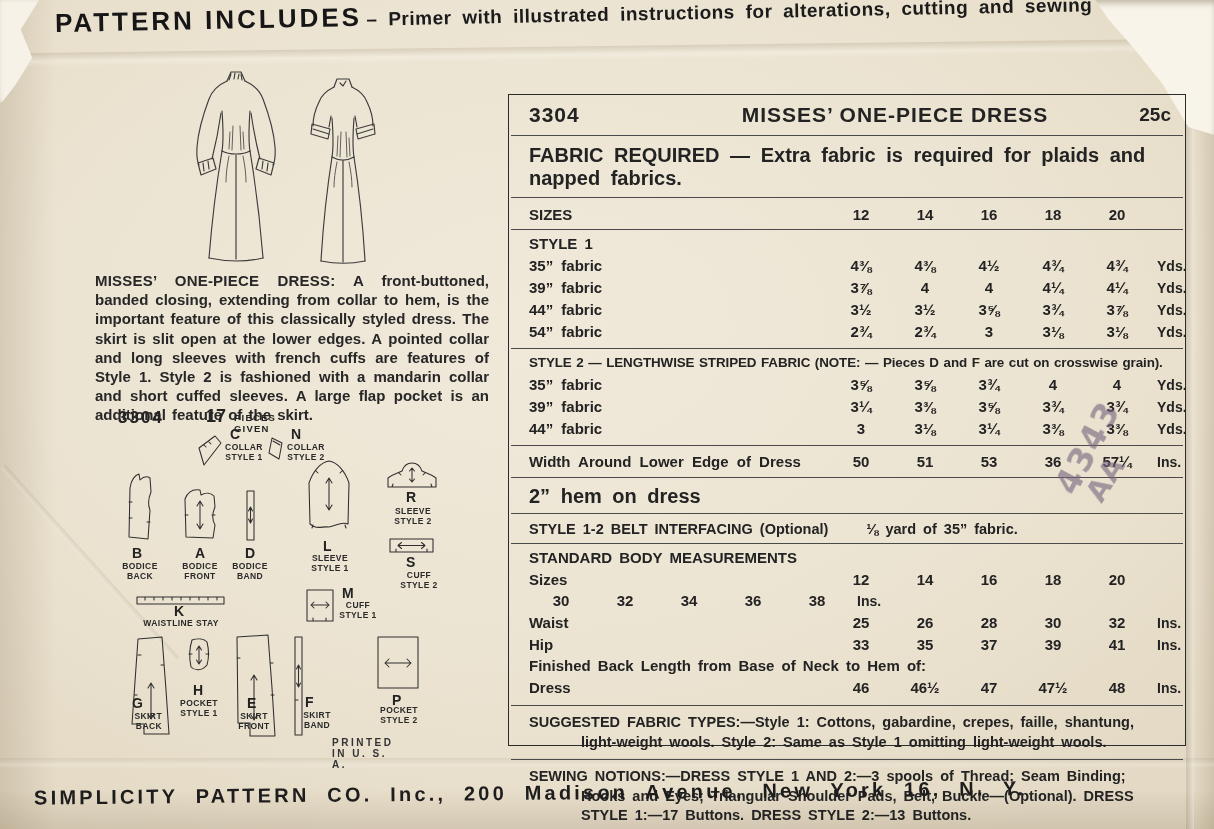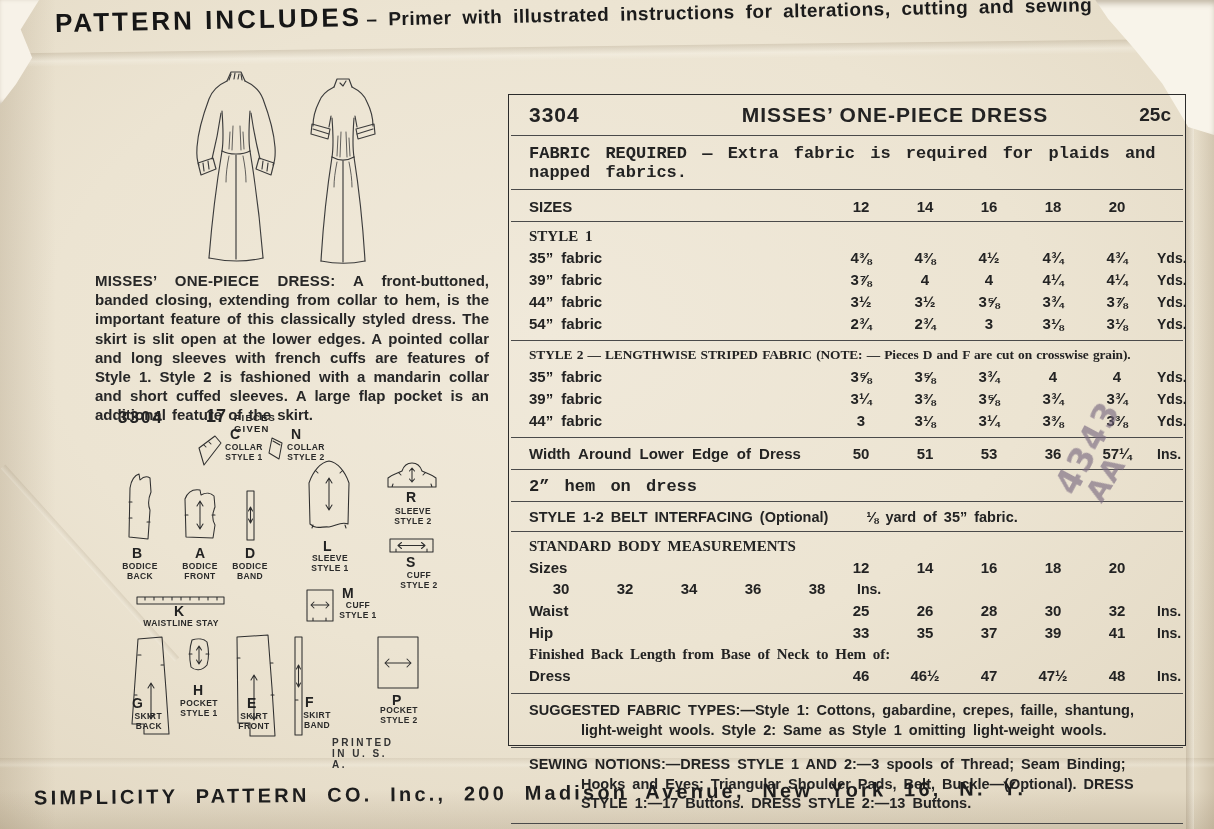--- a/index.html
+++ b/index.html
@@ -60,27 +60,27 @@
   .printed{position:absolute;left:332px;top:737px;font-size:10px;font-weight:700;letter-spacing:2.5px;color:#333;}
 
   
   .spec{position:absolute;left:508px;top:94px;width:678px;height:652px;
         border:1.6px solid #2b2b2b;box-sizing:border-box;padding:0 0 0 0;font-weight:700;}
   .rule{height:0;border-top:1px solid #4a4a4a;margin:0 2px;}
   .hdr{display:flex;align-items:center;height:40px;padding:0 14px 0 20px;}
   .hdr .num{font-size:21px;letter-spacing:1px;width:150px;}
   .hdr .ttl{font-size:21px;letter-spacing:1px;flex:1;text-align:center;}
   .hdr .prc{font-size:19px;width:60px;text-align:right;}
-  .note-row{padding:8px 10px 7px 20px;font-size:17px;word-spacing:5px;font-family:Liberation Mono, monospace;}
+  .note-row{padding:8px 10px 7px 20px;font-size:20px;word-spacing:5px;}
   .trow{display:flex;align-items:baseline;line-height:21px;padding-left:20px;font-size:15px;}
   .trow .tlabel{flex:0 0 300px;word-spacing:4px;}
   .trow .tvals{display:flex;}
   .trow .tcell{width:64px;text-align:center;}
   .trow .tunit{width:52px;padding-left:8px;font-size:14px;}
-  .sec-head{padding:4px 10px 1px 20px;font-size:15px;word-spacing:3px;line-height:20px;font-family:Liberation Serif, serif;}
+  .sec-head{padding:4px 10px 1px 20px;font-size:15px;word-spacing:3px;line-height:20px;}
   .sec-head.small{font-size:13.4px;word-spacing:1px;letter-spacing:-.1px;white-space:nowrap;}
   .belt-row{display:flex;padding:7px 10px 6px 20px;font-size:14.5px;word-spacing:3px;align-items:center;}
   .belt-row .bval{margin-left:38px;}
   .hang{padding:7px 14px 7px 72px;text-indent:-52px;font-size:14.5px;line-height:19.5px;word-spacing:3px;}
   .dbl{margin-top:2px;}
 
   
   .stamp{position:absolute;color:rgba(118,102,126,.62);font-weight:700;
          font-family:"DejaVu Sans",sans-serif;filter:blur(.3px);}
   .stamp1{left:1038px;top:428px;font-size:33px;letter-spacing:2px;transform:rotate(-62deg);}

